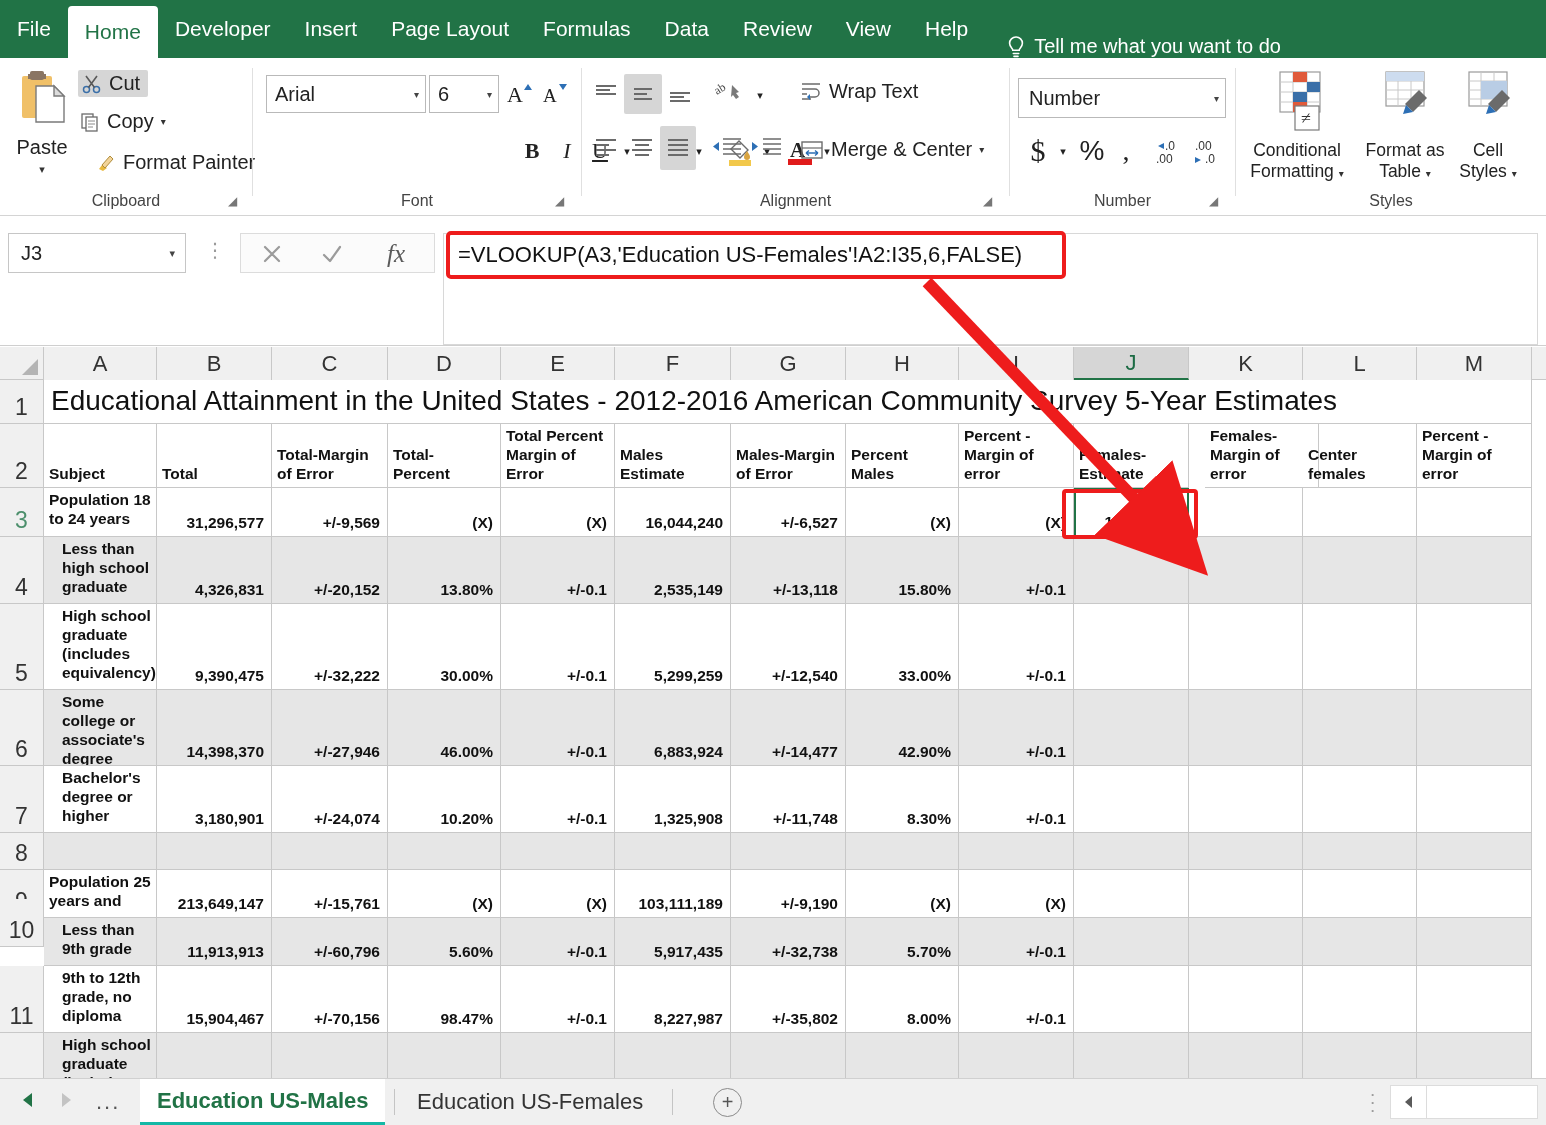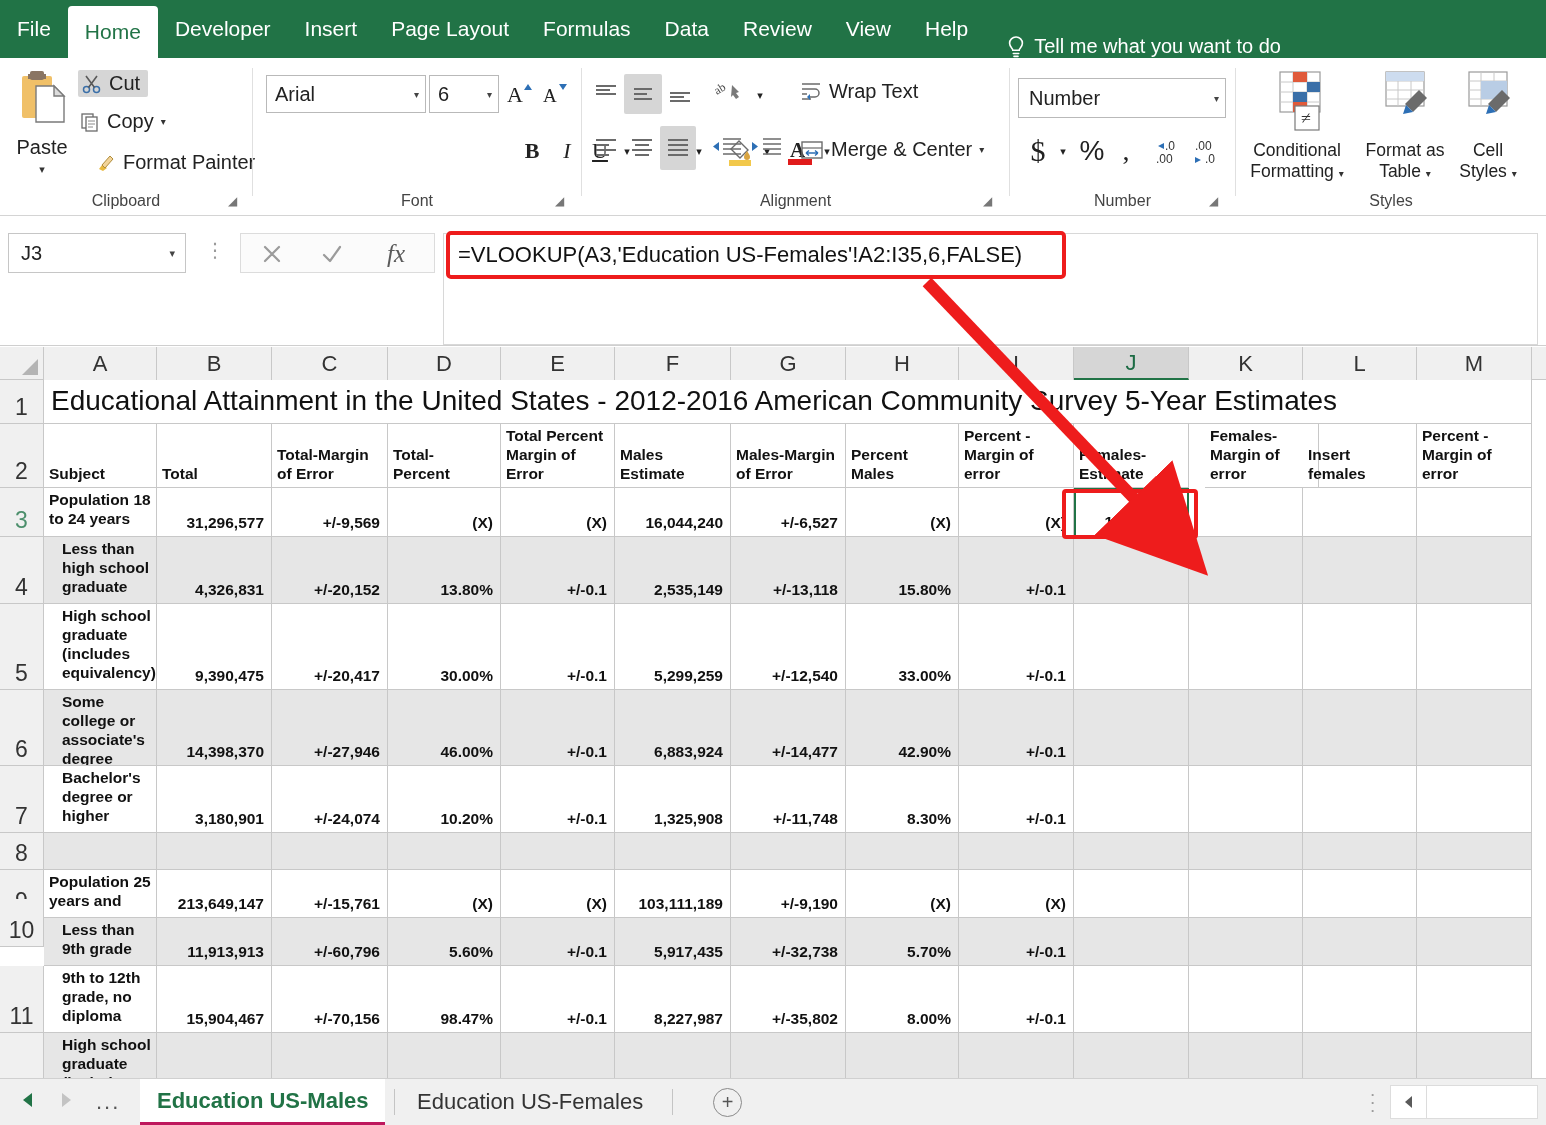--- a/index.html
+++ b/index.html
@@ -163,21 +163,21 @@
     position:absolute; left:0; top:1078px; width:1546px; height:47px;
     background:#f0f0f0; border-top:1px solid #d0d0d0;
   }
   .nav-arrows { position:absolute; left:20px; top:10px; display:flex; align-items:center; gap:22px; }
   .sheet-tab {
     position:absolute; top:0; height:46px; display:flex; align-items:center;
     padding:0 17px; font-size:22px; color:#333;
   }
   .sheet-tab.active {
     background:#ffffff; color:#217346; font-weight:bold;
-    border-bottom:3px solid #be185d;
+    border-bottom:3px solid #14b8a6;
   }
   .tab-div { position:absolute; top:10px; width:1px; height:26px; background:#c4c4c4; }
   .plus-circ {
     position:absolute; top:9px; width:29px; height:29px; border-radius:50%;
     border:1.5px solid #8a8a8a; color:#555; font-size:20px;
     display:flex; align-items:center; justify-content:center;
   }
   .hsb-dots { position:absolute; right:172px; top:12px; color:#9a9a9a; font-size:8px; line-height:8px; text-align:center;}
   .hsb-left {
     position:absolute; right:118px; top:6px; width:38px; height:34px;
@@ -530,21 +530,21 @@
   <div class="cell hdrcell" style="left:157px;  top:77px; width:115px; height:64px;">Total</div>
   <div class="cell hdrcell" style="left:272px;  top:77px; width:116px; height:64px;">Total-Margin of Error</div>
   <div class="cell hdrcell" style="left:388px;  top:77px; width:113px; height:64px;">Total- Percent</div>
   <div class="cell hdrcell" style="left:501px;  top:77px; width:114px; height:64px;">Total Percent Margin of Error</div>
   <div class="cell hdrcell" style="left:615px;  top:77px; width:116px; height:64px;">Males Estimate</div>
   <div class="cell hdrcell" style="left:731px;  top:77px; width:115px; height:64px;">Males-Margin of Error</div>
   <div class="cell hdrcell" style="left:846px;  top:77px; width:113px; height:64px;">Percent Males</div>
   <div class="cell hdrcell" style="left:959px;  top:77px; width:115px; height:64px;">Males Percent - Margin of error</div>
   <div class="cell hdrcell" style="left:1074px; top:77px; width:115px; height:64px;">Females-Estimate</div>
   <div class="cell hdrcell" style="left:1189px; top:77px; width:114px; height:64px;margin-left:16px;">Females-Margin of error</div>
-  <div class="cell hdrcell" style="left:1303px; top:77px; width:114px; height:64px;">Insert females</div>
+  <div class="cell hdrcell" style="left:1303px; top:77px; width:114px; height:64px;">Center females</div>
   <div class="cell hdrcell" style="left:1417px; top:77px; width:115px; height:64px;">Females Percent - Margin of error</div>
 
   <div id="data-cells">
       <div class="cell" style="left: 44px; top: 141px; width: 113px; height: 49px; display: flex; align-items: flex-start;">Population 18 to 24 years</div>
       <div class="cell num vbot" style="left: 157px; top: 141px; width: 115px; height: 49px;">31,296,577</div>
       <div class="cell num vbot" style="left: 272px; top: 141px; width: 116px; height: 49px;">+/-9,569</div>
       <div class="cell num vbot" style="left: 388px; top: 141px; width: 113px; height: 49px;">(X)</div>
       <div class="cell num vbot" style="left: 501px; top: 141px; width: 114px; height: 49px;">(X)</div>
       <div class="cell num vbot" style="left: 615px; top: 141px; width: 116px; height: 49px;">16,044,240</div>
       <div class="cell num vbot" style="left: 731px; top: 141px; width: 115px; height: 49px;">+/-6,527</div>
@@ -562,21 +562,21 @@
       <div class="cell num vbot shade" style="left: 615px; top: 190px; width: 116px; height: 67px;">2,535,149</div>
       <div class="cell num vbot shade" style="left: 731px; top: 190px; width: 115px; height: 67px;">+/-13,118</div>
       <div class="cell num vbot shade" style="left: 846px; top: 190px; width: 113px; height: 67px;">15.80%</div>
       <div class="cell num vbot shade" style="left: 959px; top: 190px; width: 115px; height: 67px;">+/-0.1</div>
       <div class="cell num vbot shade" style="left: 1074px; top: 190px; width: 115px; height: 67px;"></div>
       <div class="cell num vbot shade" style="left: 1189px; top: 190px; width: 114px; height: 67px;"></div>
       <div class="cell num vbot shade" style="left: 1303px; top: 190px; width: 114px; height: 67px;"></div>
       <div class="cell num vbot shade" style="left: 1417px; top: 190px; width: 115px; height: 67px;"></div>
       <div class="cell" style="left: 44px; top: 257px; width: 113px; height: 86px; padding-left: 18px; display: flex; align-items: flex-start;">High school graduate (includes equivalency)</div>
       <div class="cell num vbot" style="left: 157px; top: 257px; width: 115px; height: 86px;">9,390,475</div>
-      <div class="cell num vbot" style="left: 272px; top: 257px; width: 116px; height: 86px;">+/-20,417</div>
+      <div class="cell num vbot" style="left: 272px; top: 257px; width: 116px; height: 86px;">+/-32,222</div>
       <div class="cell num vbot" style="left: 388px; top: 257px; width: 113px; height: 86px;">30.00%</div>
       <div class="cell num vbot" style="left: 501px; top: 257px; width: 114px; height: 86px;">+/-0.1</div>
       <div class="cell num vbot" style="left: 615px; top: 257px; width: 116px; height: 86px;">5,299,259</div>
       <div class="cell num vbot" style="left: 731px; top: 257px; width: 115px; height: 86px;">+/-12,540</div>
       <div class="cell num vbot" style="left: 846px; top: 257px; width: 113px; height: 86px;">33.00%</div>
       <div class="cell num vbot" style="left: 959px; top: 257px; width: 115px; height: 86px;">+/-0.1</div>
       <div class="cell num vbot" style="left: 1074px; top: 257px; width: 115px; height: 86px;"></div>
       <div class="cell num vbot" style="left: 1189px; top: 257px; width: 114px; height: 86px;"></div>
       <div class="cell num vbot" style="left: 1303px; top: 257px; width: 114px; height: 86px;"></div>
       <div class="cell num vbot" style="left: 1417px; top: 257px; width: 115px; height: 86px;"></div>

